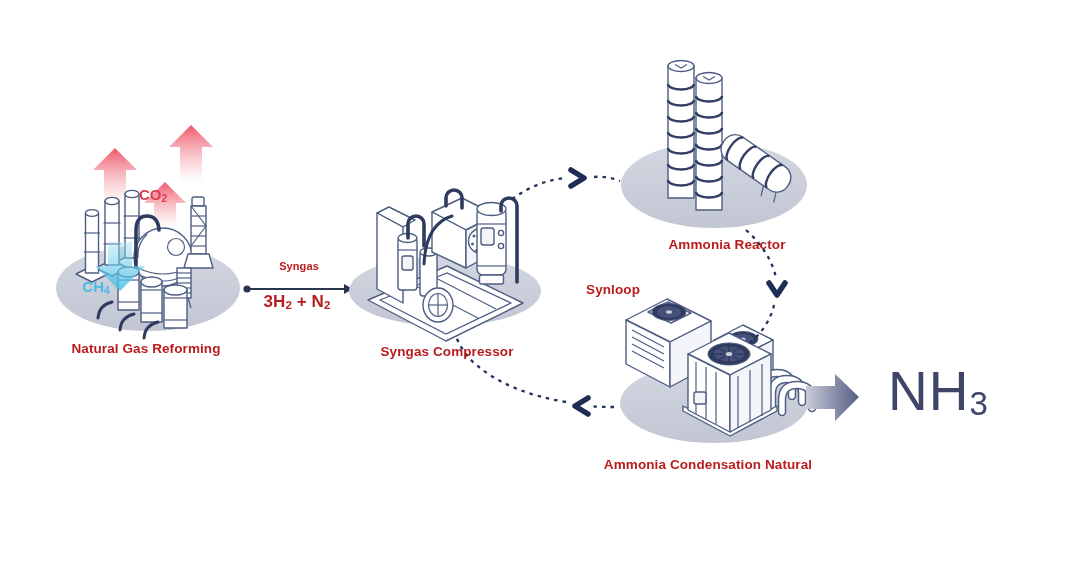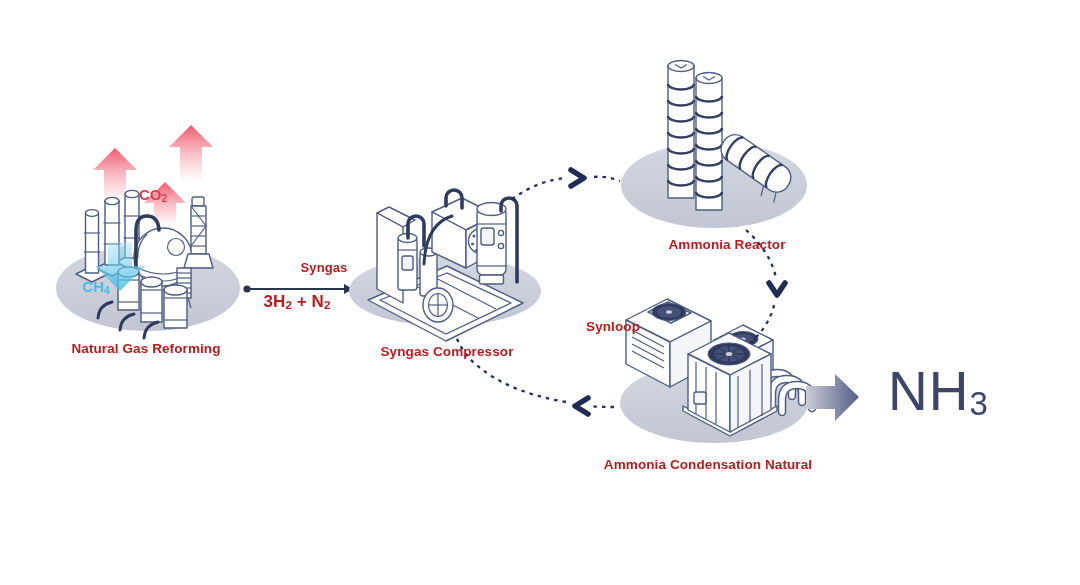--- a/index.html
+++ b/index.html
@@ -312,25 +312,25 @@
   </svg>
 
   <div class="lbl" style="left:146px;top:341px;">Natural Gas Reforming</div>
 
   <div class="lbl" style="left:447px;top:344px;">Syngas Compressor</div>
 
   <div class="lbl" style="left:727px;top:237px;">Ammonia Reactor</div>
 
   <div class="lbl" style="left:708px;top:457px;">Ammonia Condensation Natural</div>
 
-  <div class="lbl" style="left:299px;top:260px;font-size:13px;margin-left:25px;">Syngas</div>
+  <div class="lbl" style="left:299px;top:260px;font-size:11px;">Syngas</div>
 
   <div class="lbl" style="left:297px;top:292px;font-size:17px;text-align:center;"><span>3H</span><span class="s">2</span><span> + N</span><span class="s">2</span></div>
 
-  <div class="lbl" style="left:613px;top:282px;margin-top:37px;">Synloop</div>
+  <div class="lbl" style="left:613px;top:282px;">Synloop</div>
 
   <div class="gas co2" style="left:153px;top:145px;"><span>CO</span><span class="s">2</span></div>
 
   <div class="gas ch4" style="left:96px;top:250px;margin-top:28px;"><span>CH</span><span class="s">4</span></div>
 
   <div class="nh3" style="left:864px;top:364px;"><span>NH</span><span class="s">3</span></div>
 
 </div>
 
 </body></html>

